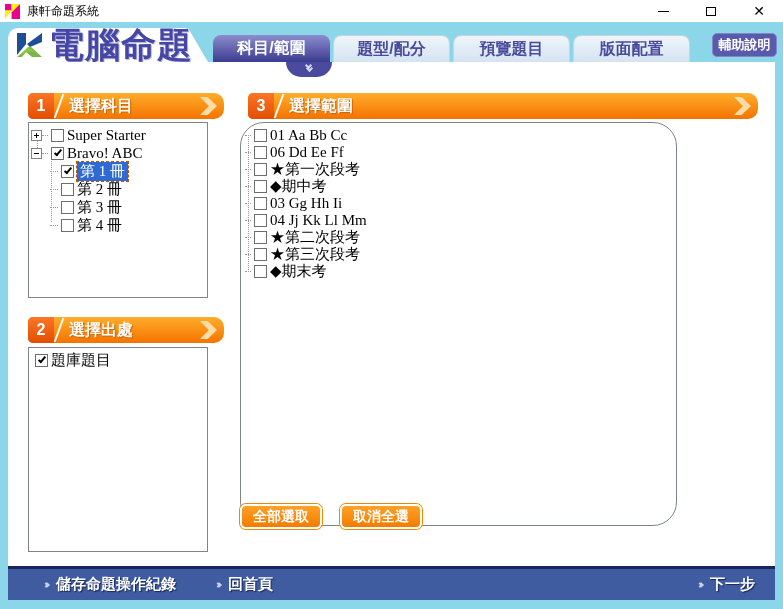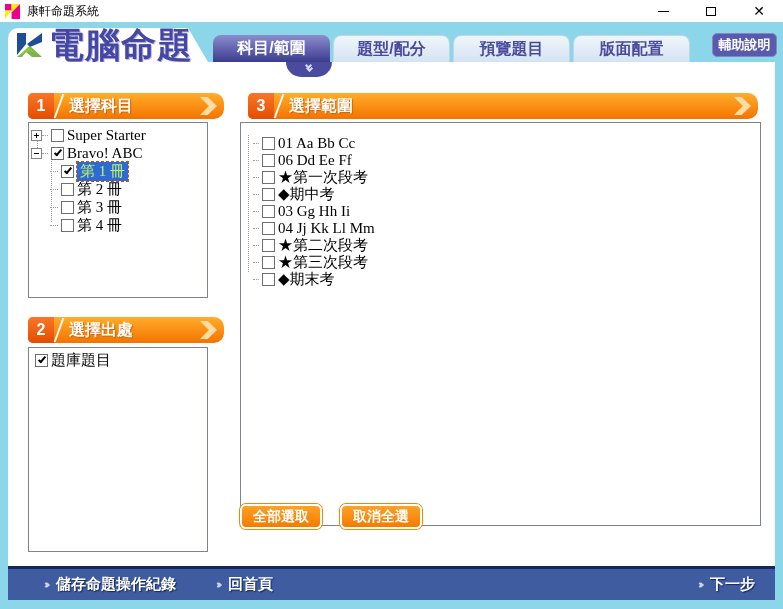--- a/index.html
+++ b/index.html
@@ -44,39 +44,39 @@
   .banner .chev-right { position:absolute; right:7px; top:4px; width:17px; height:18px; background:#FFDCA4;
       clip-path:polygon(0 0, 45% 0, 100% 50%, 45% 100%, 0 100%, 52% 50%); }
   #banner1 { left:28px; top:93px;  width:196px; }
   #banner2 { left:28px; top:317px; width:196px; }
   #banner3 { left:248px; top:93px; width:510px; }
 
   
   .box { position:absolute; background:#fff; border:1px solid #7E838C; font-family:"Liberation Serif","DejaVu Serif",serif; font-size:15px; color:#000; }
   #box1 { left:28px; top:122px; width:180px; height:176px; padding:3px 2px; }
   #box2 { left:28px; top:347px; width:180px; height:205px; padding:3px; }
-  #box3 { left:240px; top:122px; width:521px; height:404px; padding:12px; }
+  #box3 { left:240px; top:122px; width:437px; height:404px; padding:4px;border-radius:24px; }
 
   .trow { position:relative; display:flex; align-items:center; height:18px; white-space:nowrap; }
   .lrow { position:relative; display:flex; align-items:center; height:17px; white-space:nowrap; }
   .indent1 { padding-left:19px; }
 
   .expander { width:11px; height:11px; border:1px solid #848484; background:#fff; position:relative; flex:none; cursor:pointer; }
   .expander .h { position:absolute; left:2px; top:4px; width:5px; height:1px; background:#000; }
   .expander .v { position:absolute; left:4px; top:2px; width:1px; height:5px; background:#000; }
 
   .stub { width:6px; height:0; border-top:1px dotted #9a9a9a; flex:none; }
   .stub.w8 { width:8px; }
   .vline { position:absolute; width:0; border-left:1px dotted #9a9a9a; }
 
   .cb { width:13px; height:13px; border:1px solid #6e6e6e; background:#fff; position:relative; flex:none; margin:0 3px; cursor:pointer; }
   .cb .check { position:absolute; left:2px; top:2px; width:8px; height:4px; border-left:2px solid #000; border-bottom:2px solid #000; transform:rotate(-50deg); }
 
   .tlabel { cursor:pointer; }
-  .tlabel.selected { background:#2E6AD3; color:#bef264; padding:0 3px; outline:1px dashed #c25400; }
+  .tlabel.selected { background:#2E6AD3; color:#ffffff; padding:0 3px; outline:1px dashed #c25400; }
 
   
   .action-row { position:absolute; left:240px; top:504px; width:521px; display:flex; gap:18px; padding-right:4px; }
   .orange-btn { height:25px; padding:0 11px; background:linear-gradient(#FFA126,#F27C00); border:2px solid #fff; box-shadow:0 0 0 1px #ef8a00; border-radius:6px; color:#fff; font-weight:bold; font-size:14px; cursor:pointer; display:flex; align-items:center; }
 
   
   .footer { position:absolute; left:8px; top:566px; width:767px; height:34px; background:#3E5C9F; border-top:3px solid #16265A; display:flex; align-items:center; color:#fff; font-size:15px; font-weight:bold; text-shadow:1px 1px 1px #16265A; }
   .flink { display:flex; align-items:center; cursor:pointer; }
   .flink.save { margin-left:36px; }
   .flink.home { margin-left:40px; }

